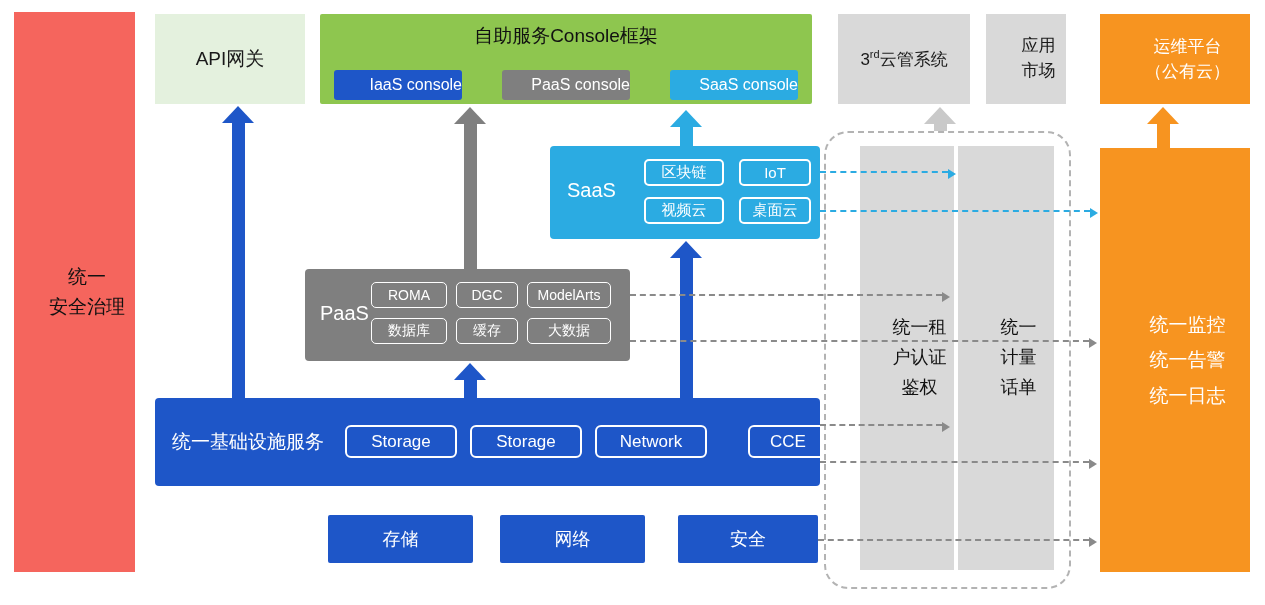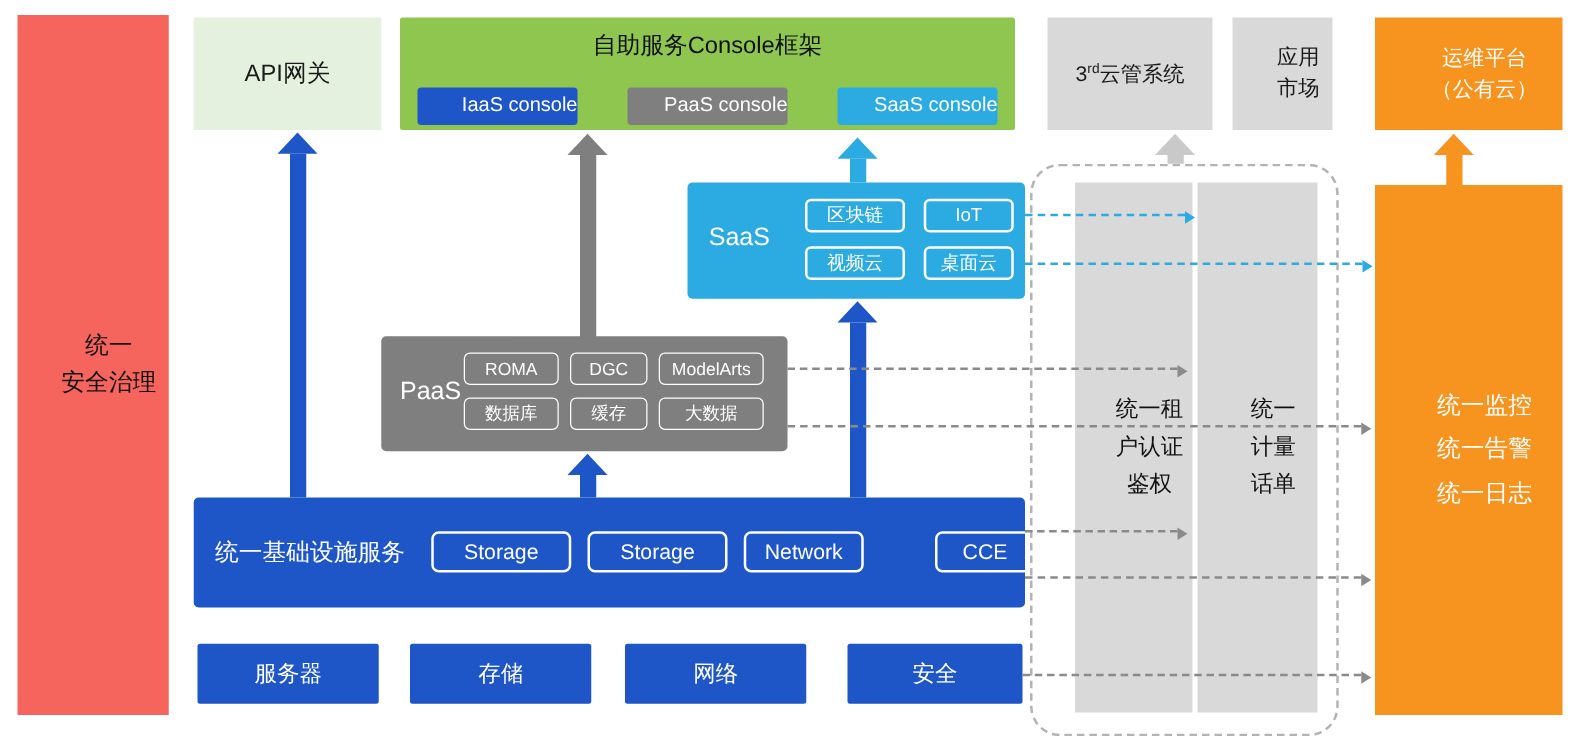--- a/index.html
+++ b/index.html
@@ -110,25 +110,24 @@
       <div class="wchip">数据库</div>
       <div class="wchip">缓存</div>
       <div class="wchip">大数据</div>
     </div>
   </div>
 
   <div class="infra-block">
     <div class="block-label infra-label">统一基础设施服务</div>
     <div class="infra-chip" style="left:190px;width:112px;">Storage</div>
     <div class="infra-chip" style="left:315px;width:112px;">Storage</div>
-    <div class="infra-chip" style="left:440px;width:96px;">Network</div>
+    <div class="infra-chip" style="left:440px;width:112px;">Network</div>
     <div class="infra-chip" style="left:593px;width:80px;">CCE</div>
   </div>
 
-  <div class="box hw-box" style="left:158px;width:145px;">服务器</div>
   <div class="box hw-box" style="left:328px;width:145px;">存储</div>
   <div class="box hw-box" style="left:500px;width:145px;">网络</div>
   <div class="box hw-box" style="left:678px;width:140px;">安全</div>
 
   <div class="dashed-frame"></div>
   <div class="box ml pillar pillar-auth">统一租
 户认证
 鉴权</div>
   <div class="box ml pillar pillar-meter">统一
 计量

